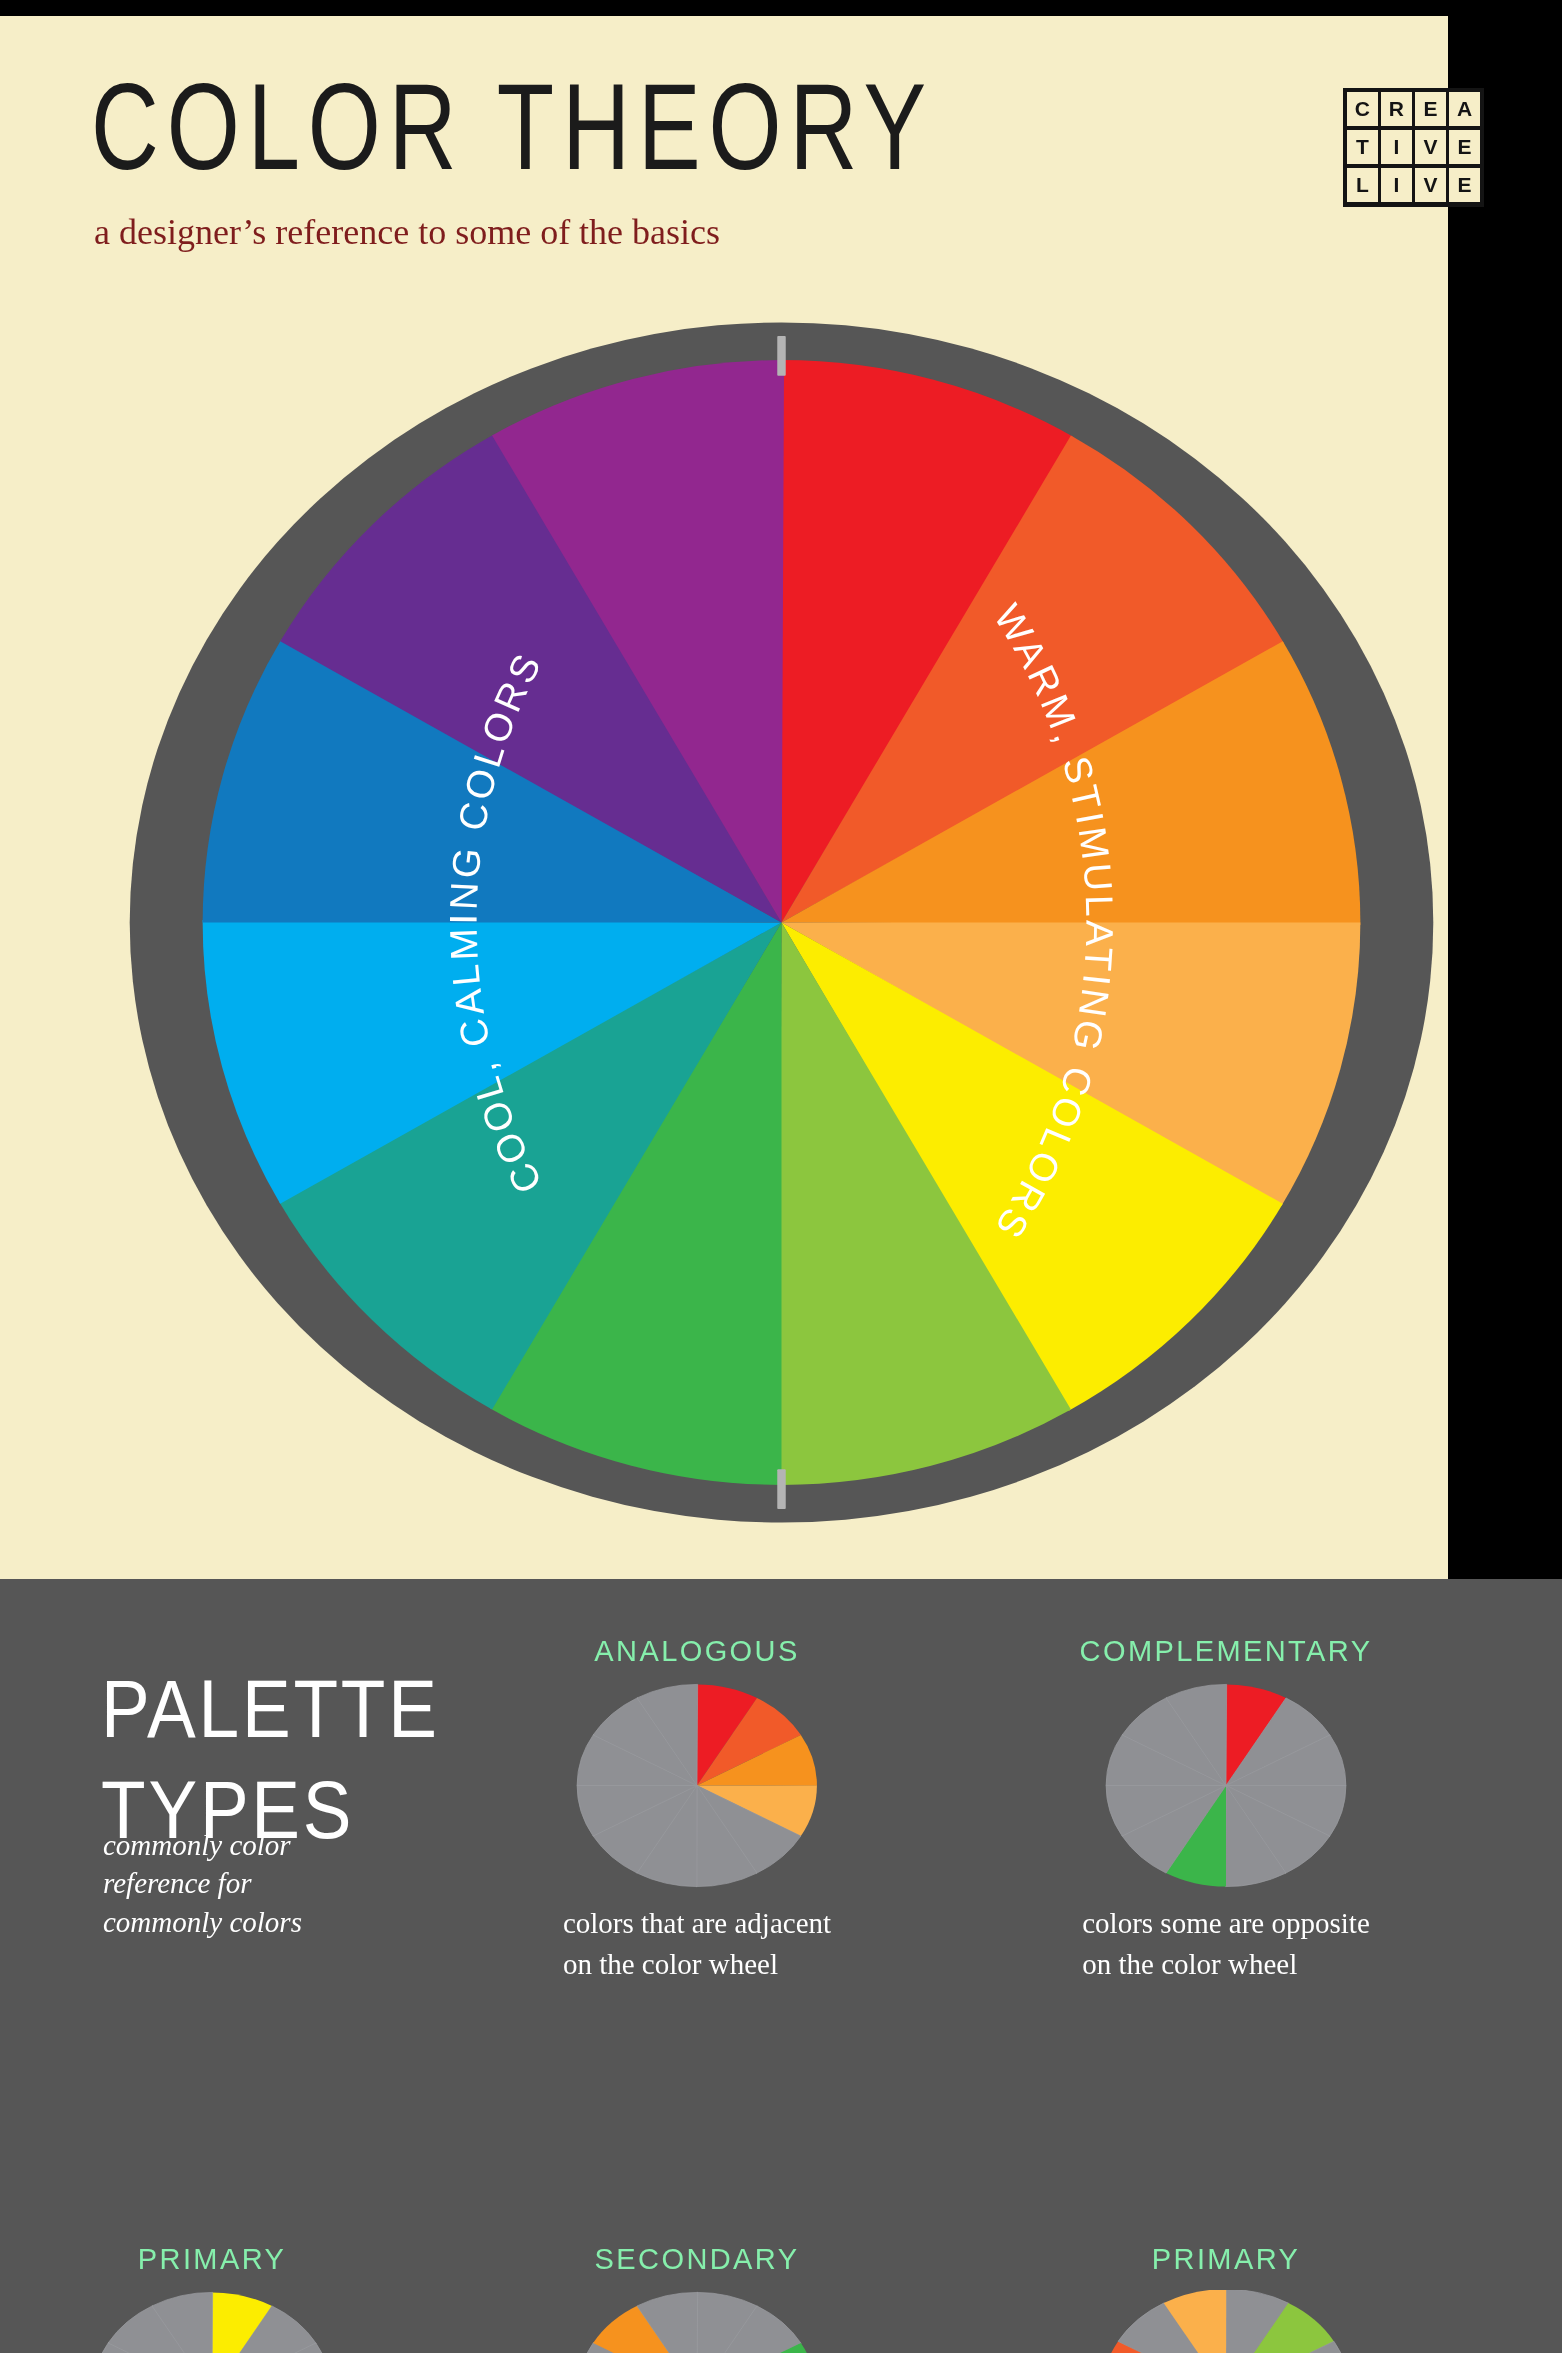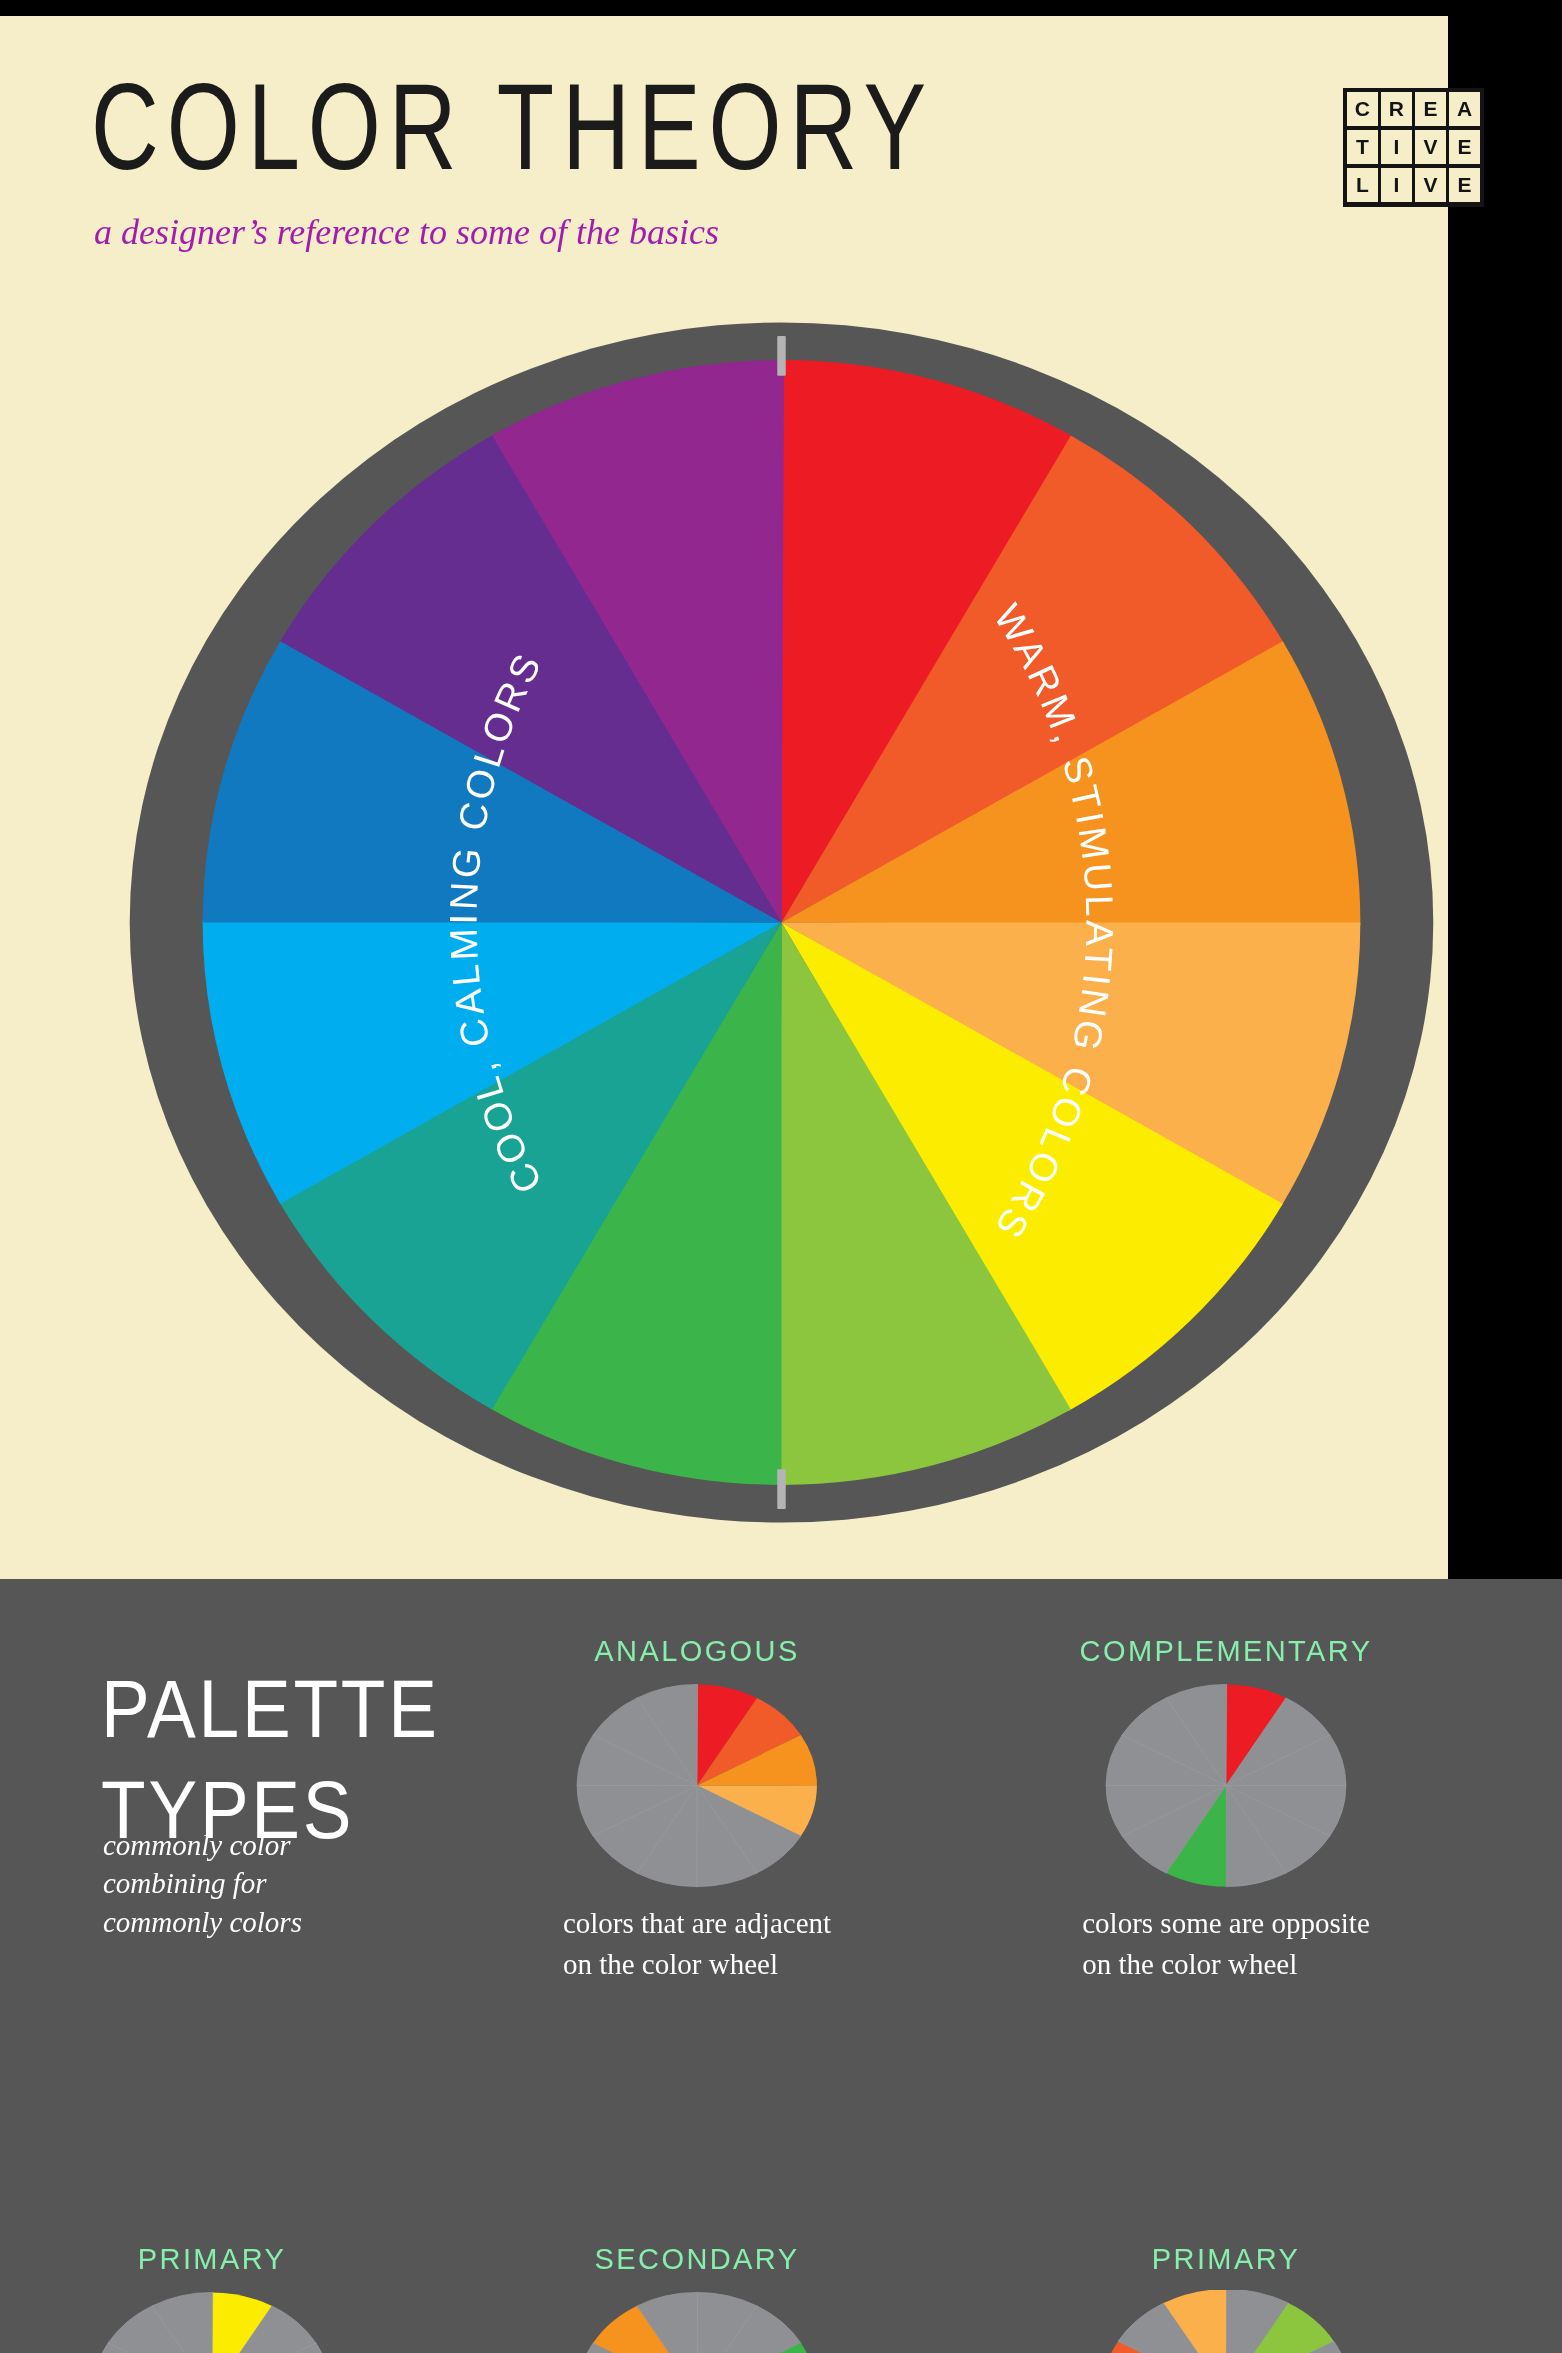--- a/index.html
+++ b/index.html
@@ -23,22 +23,21 @@
     color:#1b1b1b;
     font-weight:300;
     font-family:"Liberation Sans", sans-serif;
     transform:scaleY(1.22) scaleX(0.93);
     transform-origin:left top;
     white-space:nowrap;
   }
   .subtitle{
     position:absolute;left:94px;top:195px;
     font-size:36px;
-    color:#a21caf;
-    font-style:italic;
+    color:#7f1d1d;
     font-family:"Liberation Serif", serif;
     white-space:nowrap;
   }
 
   
   .logo{
     position:absolute;left:1343px;top:72px;
     width:141px;height:119px;
     border:4.7px solid #141414;
     box-sizing:border-box;
@@ -174,21 +173,21 @@
 
   <div class="dark-panel">
 
     <div class="palette-title">
       <div>PALETTE</div>
       <div>TYPES</div>
     </div>
 
     <div class="palette-sub">
       <div>commonly color</div>
-      <div>combining for</div>
+      <div>reference for</div>
       <div>commonly colors</div>
     </div>
 
     <div id="cards-host">
         <div class="card" style="left: 523px; top: 56px; width: 348px;">
           <div class="card-title">ANALOGOUS</div>
           <svg class="card-pie" width="348" height="207" viewBox="0 0 740 440">
             <path d="M 370 220 L 370 5 A 255 215 0 0 1 497.88523797566165 33.99244457751354 Z" fill="#ed1c24"></path>
             <path d="M 370 220 L 497.5 33.804538186345695 A 255 215 0 0 1 591.0586709785787 112.82513595292649 Z" fill="#f15a29"></path>
             <path d="M 370 220 L 590.8364779650319 112.50000000000001 A 255 215 0 0 1 624.9996116128884 220.3752455986681 Z" fill="#f6921e"></path>

